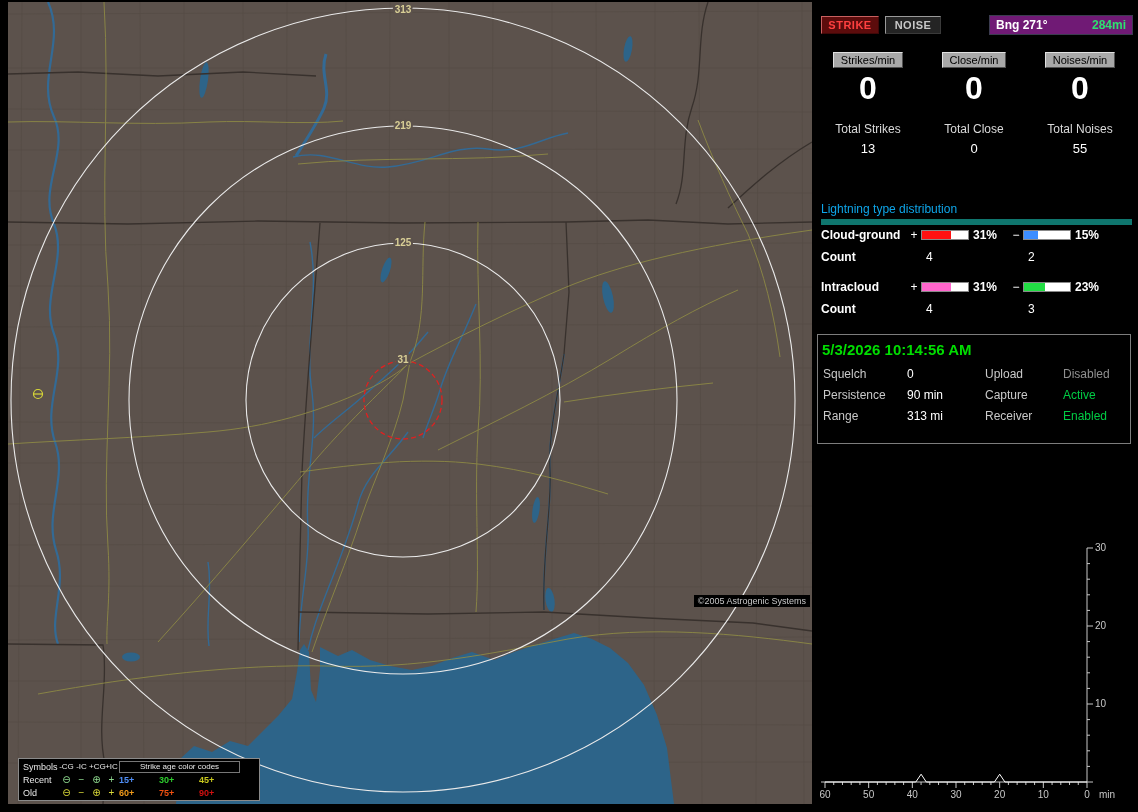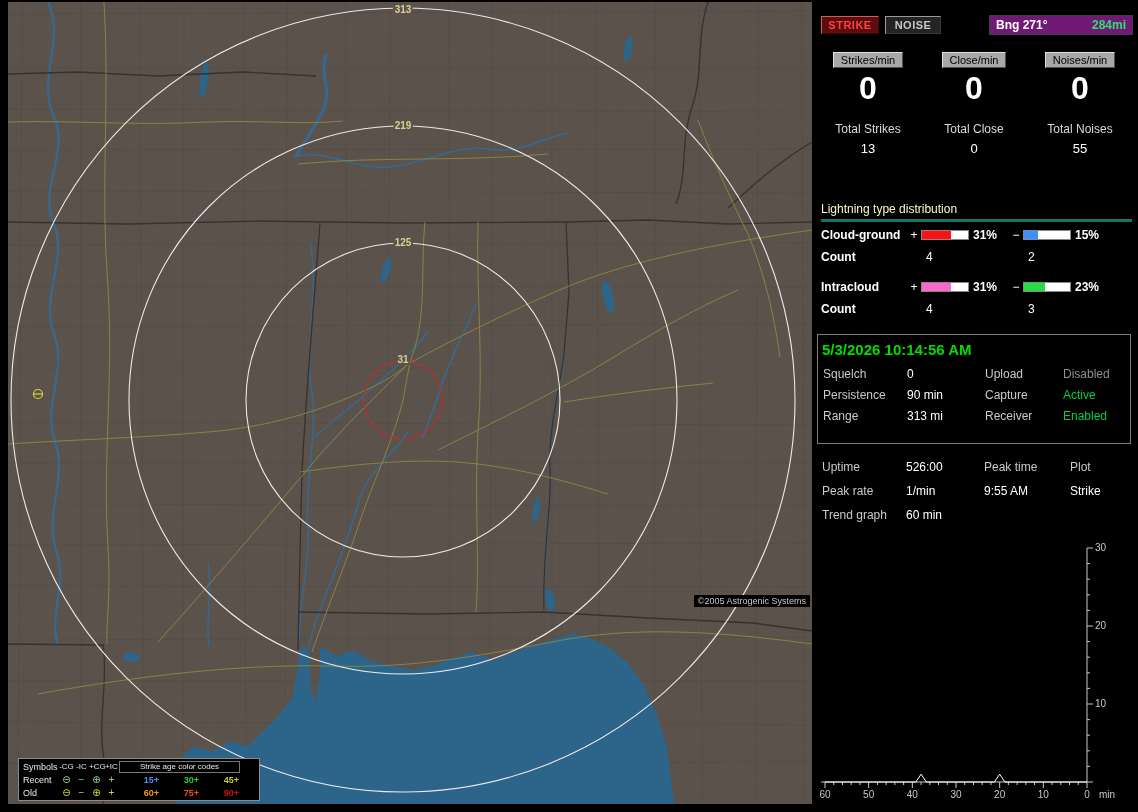--- a/index.html
+++ b/index.html
@@ -11,21 +11,21 @@
   #map{position:absolute;left:8px;top:2px;width:804px;height:608px;background:#5c524c}
   #map svg{display:block}
   #copyright{position:absolute;right:2px;bottom:3px;background:#000;color:#c8c8c8;
              font-size:9px;padding:1px 4px}
   #legend{position:absolute;left:10px;top:756px;width:242px;background:#000;
           border:1px solid #8a8a8a;font-size:9px;color:#ddd;padding:1px 2px}
   .lg-row{display:flex;align-items:center;height:13px}
   .lg-name{width:38px;padding-left:2px;color:#e8e8e8}
   .lg-sym{width:15px;text-align:center;font-size:10px;line-height:10px}
   .lg-hdr{color:#e8e8e8;font-size:8px}
-  .lg-age{width:40px;text-align:right;font-weight:bold}
+  .lg-age{width:40px;text-align:left;font-weight:bold}
   .lg-agehdr{width:121px;text-align:center;border:1px solid #777;font-size:8px;
              height:12px;line-height:10px;color:#e8e8e8}
 
   
   #sidebar{position:absolute;left:815px;top:0;width:323px;height:812px;background:#000}
   #strike-btn,#noise-btn{position:absolute;top:16px;height:18px;font-size:11px;font-weight:bold;
       cursor:pointer;font-family:inherit;letter-spacing:.5px}
   #strike-btn{left:6px;width:58px;background:#5c0c0c;color:#ff4040;
       border:1px solid;border-color:#c86060 #400808 #400808 #c86060}
   #noise-btn{left:70px;width:56px;background:#242424;color:#c8c8c8;
@@ -36,22 +36,22 @@
   #bng .dist{color:#2ee070}
 
   #rate-cols{position:absolute;top:50px;left:0;width:318px;display:grid;
       grid-template-columns:repeat(3,106px);justify-items:center;text-align:center}
   .chip{display:inline-block;background:#a8a8a8;color:#000;font-size:11px;padding:1px 7px;
       border:1px solid;border-color:#e0e0e0 #505050 #505050 #e0e0e0;white-space:nowrap}
   .bigzero{font-size:32px;font-weight:bold;line-height:36px;margin-top:2px}
   .total-label{font-size:12px;color:#dadada;margin-top:16px}
   .total-value{font-size:13px;color:#fff;margin-top:5px}
 
-  #dist-title{position:absolute;top:202px;left:6px;width:311px;font-size:12px;color:#fef9c3;
-      padding-bottom:3px;border-bottom:3px solid #0f766e}
+  #dist-title{position:absolute;top:202px;left:6px;width:311px;font-size:12px;color:#0ea5e9;
+      padding-bottom:3px;border-bottom:6px solid #0f766e}
   #dist-rows{position:absolute;top:224px;left:6px;width:312px;font-size:12px}
   .dist-row{display:flex;align-items:center;height:22px}
   .dist-row.gap{margin-top:8px}
   .d-label{width:86px;font-weight:bold}
   .d-sign{width:14px;text-align:center}
   .d-bar{width:48px;height:10px;background:#fff;border:1px solid #888;display:inline-block;overflow:hidden}
   .d-fill{display:block;height:100%}
   .d-pct{width:40px;font-weight:bold;padding-left:4px}
   .d-cnt{width:48px;padding-left:5px}
 
@@ -312,36 +312,20 @@
       <span class="lbl">Capture</span>
       <span class="grn">Active</span>
 
       <span class="lbl">Range</span>
       <span class="val">313 mi</span>
       <span class="lbl">Receiver</span>
       <span class="grn">Enabled</span>
     </div>
   </div>
 
-  <div id="session-grid">
-    <span class="lbl">Uptime</span>
-    <span class="val">526:00</span>
-    <span class="lbl">Peak time</span>
-    <span class="lbl">Plot</span>
-
-    <span class="lbl">Peak rate</span>
-    <span class="val">1/min</span>
-    <span class="val">9:55 AM</span>
-    <span class="val">Strike</span>
-
-    <span class="lbl">Trend graph</span>
-    <span class="val">60 min</span>
-    <span></span>
-      <span></span>
-  </div>
 
   <svg id="trend-svg" width="318" height="270" viewBox="0 0 318 270">
       <line x1="4" y1="244" x2="270" y2="244" class="axis"></line>
       <line x1="270" y1="244" x2="270" y2="10" class="axis"></line>
       <line x1="270" y1="244" x2="276" y2="244" class="axis"></line>
       <line x1="270" y1="228.4" x2="273" y2="228.4" class="axis"></line>
       <line x1="270" y1="212.8" x2="273" y2="212.8" class="axis"></line>
       <line x1="270" y1="197.2" x2="273" y2="197.2" class="axis"></line>
       <line x1="270" y1="181.6" x2="273" y2="181.6" class="axis"></line>
       <line x1="270" y1="166" x2="276" y2="166" class="axis"></line>

